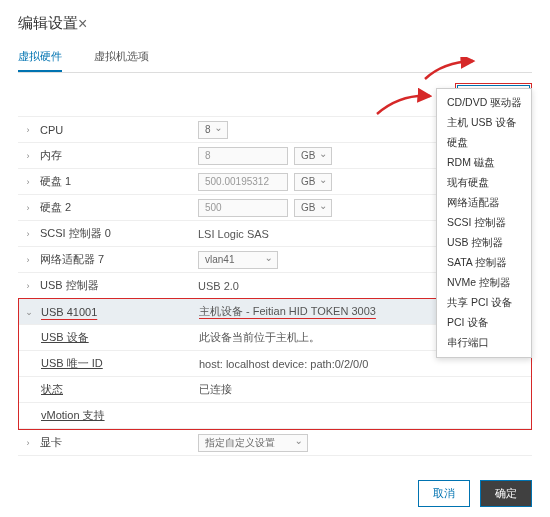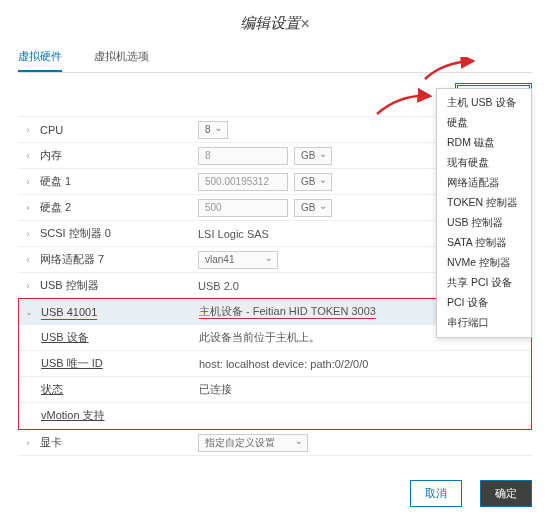--- a/index.html
+++ b/index.html
@@ -7,21 +7,21 @@
     font-family: -apple-system, "Segoe UI", Arial, sans-serif;
     font-size: 11px;
     color: #333;
     background: #fff;
     width: 550px;
     height: 517px;
     position: relative;
     overflow: hidden;
   }
   .window { padding: 14px 18px 10px 18px; }
-  .title-row { display: flex; justify-content: center; align-items: center; margin-bottom: 10px; font-style: italic; }
+  .title-row { display: flex; justify-content: flex-start; align-items: center; margin-bottom: 10px; }
   .title { font-size: 15px; color: #333; }
   .close-x { font-size: 16px; color: #666; cursor: pointer; }
   .tabs { display: flex; gap: 32px; border-bottom: 1px solid #ddd; margin-bottom: 10px; }
   .tab { padding: 6px 0; font-size: 11px; color: #555; cursor: pointer; }
   .tab.active { color: #0073b1; border-bottom: 2px solid #0073b1; font-weight: 500; }
   .add-row { display: flex; justify-content: flex-end; margin-bottom: 6px; }
   .add-btn {
     border: 1px solid #0073b1;
     color: #0073b1;
     background: #fff;
@@ -69,21 +69,21 @@
     width: 96px;
     background: #fff;
     border: 1px solid #ccc;
     box-shadow: 0 2px 6px rgba(0,0,0,.15);
     z-index: 10;
     padding: 4px 0;
   }
   .menu-item { padding: 3px 10px; font-size: 10.5px; color: #333; white-space: nowrap; cursor: pointer; }
   .footer {
     position: absolute; bottom: 10px; right: 18px;
-    display: flex; gap: 18px;
+    display: flex; gap: 10px;
   }
   .btn {
     padding: 5px 14px; font-size: 11px; cursor: pointer;
     border: 1px solid #0073b1;
   }
   .btn.secondary { background: #fff; color: #0073b1; }
   .btn.primary { background: #404040; color: #fff; }
   .arrow {
     position: absolute;
     pointer-events: none;
@@ -189,26 +189,27 @@
       <div class="caret">›</div>
       <div class="label">显卡</div>
       <div class="value">
           <span class="sel" style="min-width:110px">指定自定义设置</span>
         </div>
     </div>
   </div>
 </div>
 
 <div class="menu">
+  <div class="menu-item">CD/DVD 驱动器</div>
   <div class="menu-item">主机 USB 设备</div>
   <div class="menu-item">硬盘</div>
   <div class="menu-item">RDM 磁盘</div>
   <div class="menu-item">现有硬盘</div>
   <div class="menu-item">网络适配器</div>
-  <div class="menu-item">TOKEN 控制器</div>
+  <div class="menu-item">SCSI 控制器</div>
   <div class="menu-item">USB 控制器</div>
   <div class="menu-item">SATA 控制器</div>
   <div class="menu-item">NVMe 控制器</div>
   <div class="menu-item">共享 PCI 设备</div>
   <div class="menu-item">PCI 设备</div>
   <div class="menu-item">串行端口</div>
 </div>
 
 <svg class="arrow arrow1" viewBox="0 0 55 24">
   <defs>

